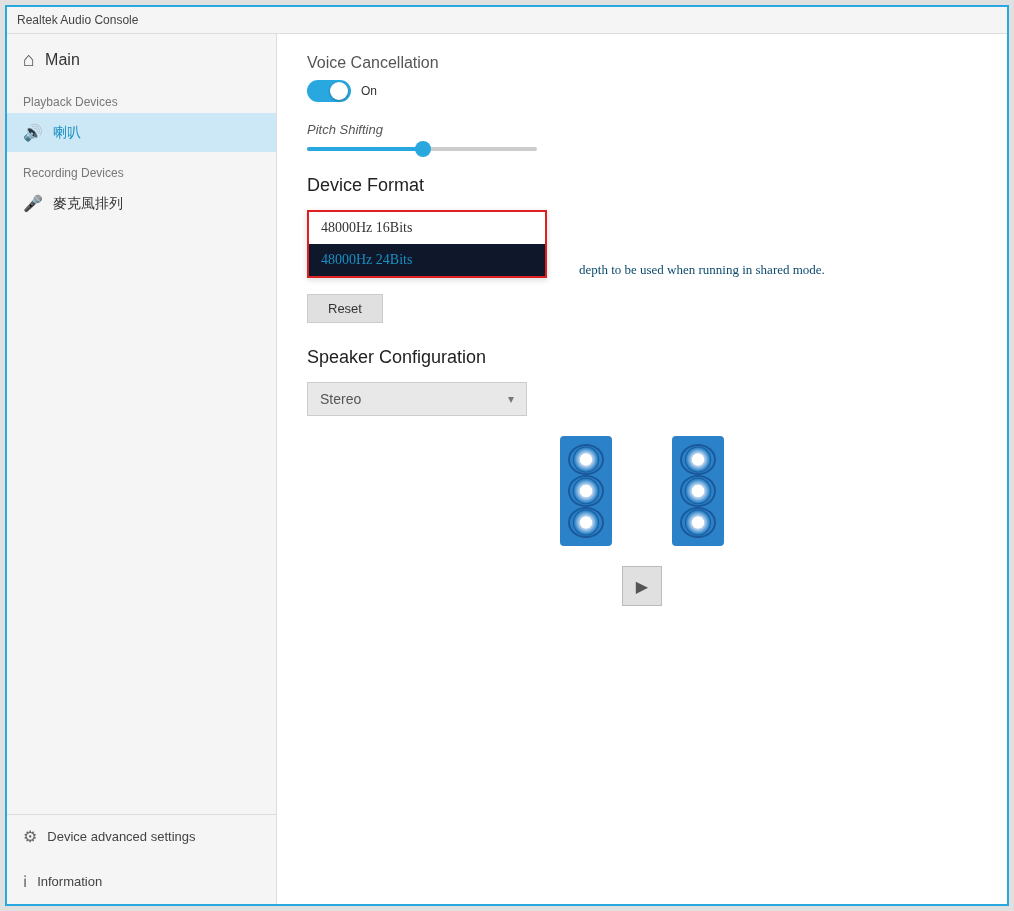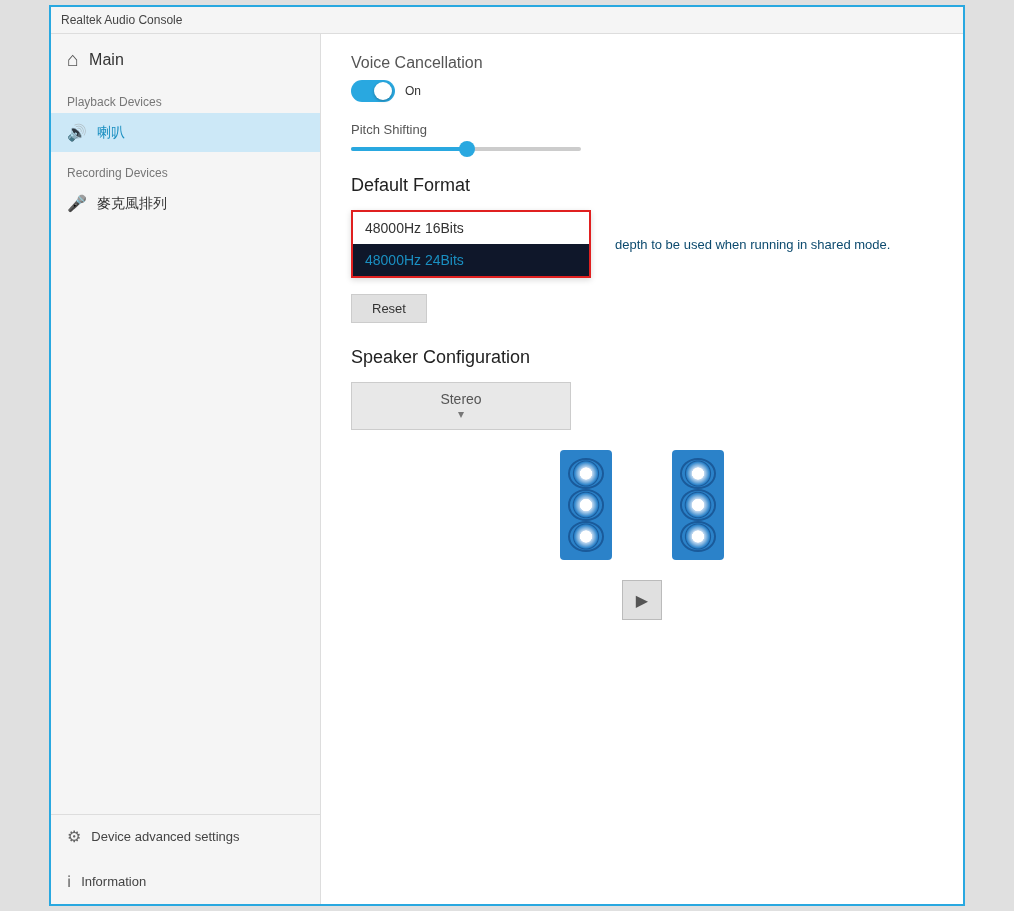--- a/index.html
+++ b/index.html
@@ -7,21 +7,21 @@
       font-family: 'Segoe UI', sans-serif;
       background: #e0e0e0;
       display: flex;
       justify-content: center;
       align-items: center;
       width: 1014px;
       height: 911px;
       overflow: hidden;
     }
     .window {
-      width: 916px;
+      width: 1004px;
       height: 901px;
       border: 2px solid #29a8e0;
       background: #f5f5f5;
       display: flex;
       flex-direction: column;
       position: relative;
     }
     .title-bar {
       background: #f5f5f5;
       padding: 6px 10px;
@@ -140,20 +140,21 @@
       right: 3px;
       box-shadow: 0 1px 3px rgba(0,0,0,0.3);
     }
     .toggle-label {
       font-size: 12px;
       color: #333;
     }
     
     .pitch-section {
       margin-bottom: 24px;
+      font-style: italic;
     }
     .pitch-label {
       font-size: 13px;
       color: #555;
       margin-bottom: 10px;
     }
     .slider-track {
       width: 230px;
       height: 4px;
       background: #ccc;
@@ -206,23 +207,24 @@
     .format-description {
       display: inline-block;
       margin-left: 16px;
       font-size: 13px;
       color: #0c4a6e;
       max-width: 360px;
       vertical-align: middle;
     }
     .format-row {
       display: flex;
-      align-items: center;
-      gap: 8px;
+      align-items: flex-end;
+      gap: 16px;
       margin-bottom: 16px;
+      font-family: Liberation Serif, serif;
     }
     .reset-btn {
       padding: 6px 20px;
       background: #e0e0e0;
       border: 1px solid #ccc;
       font-size: 13px;
       color: #333;
       cursor: pointer;
       align-self: center;
     }
@@ -236,21 +238,20 @@
       gap: 0;
       width: 220px;
       border: 1px solid #ccc;
       background: #e8e8e8;
       padding: 8px 12px;
       font-size: 14px;
       color: #555;
       cursor: pointer;
       justify-content: space-between;
       margin-bottom: 20px;
-      flex-direction: column;
     }
     .speaker-select .chevron {
       font-size: 12px;
       color: #777;
     }
     
     .speaker-illustration {
       display: flex;
       justify-content: center;
       gap: 60px;
@@ -343,21 +344,21 @@
 
       <div class="pitch-section">
         <div class="pitch-label">Pitch Shifting</div>
         <div class="slider-track">
           <div class="slider-fill"></div>
           <div class="slider-thumb"></div>
         </div>
       </div>
 
       <div class="section-row">
-        <div class="section-title">Default Format</div>
+        <div class="section-title">Device Format</div>
         <div class="format-row">
           <div class="format-dropdown-container">
             <div class="format-dropdown">
               <div class="format-option">48000Hz 16Bits</div>
               <div class="format-option selected">48000Hz 24Bits</div>
             </div>
           </div>
           <span class="format-description">
             <span>depth to be used when running in shared mode.</span>
           </span>

